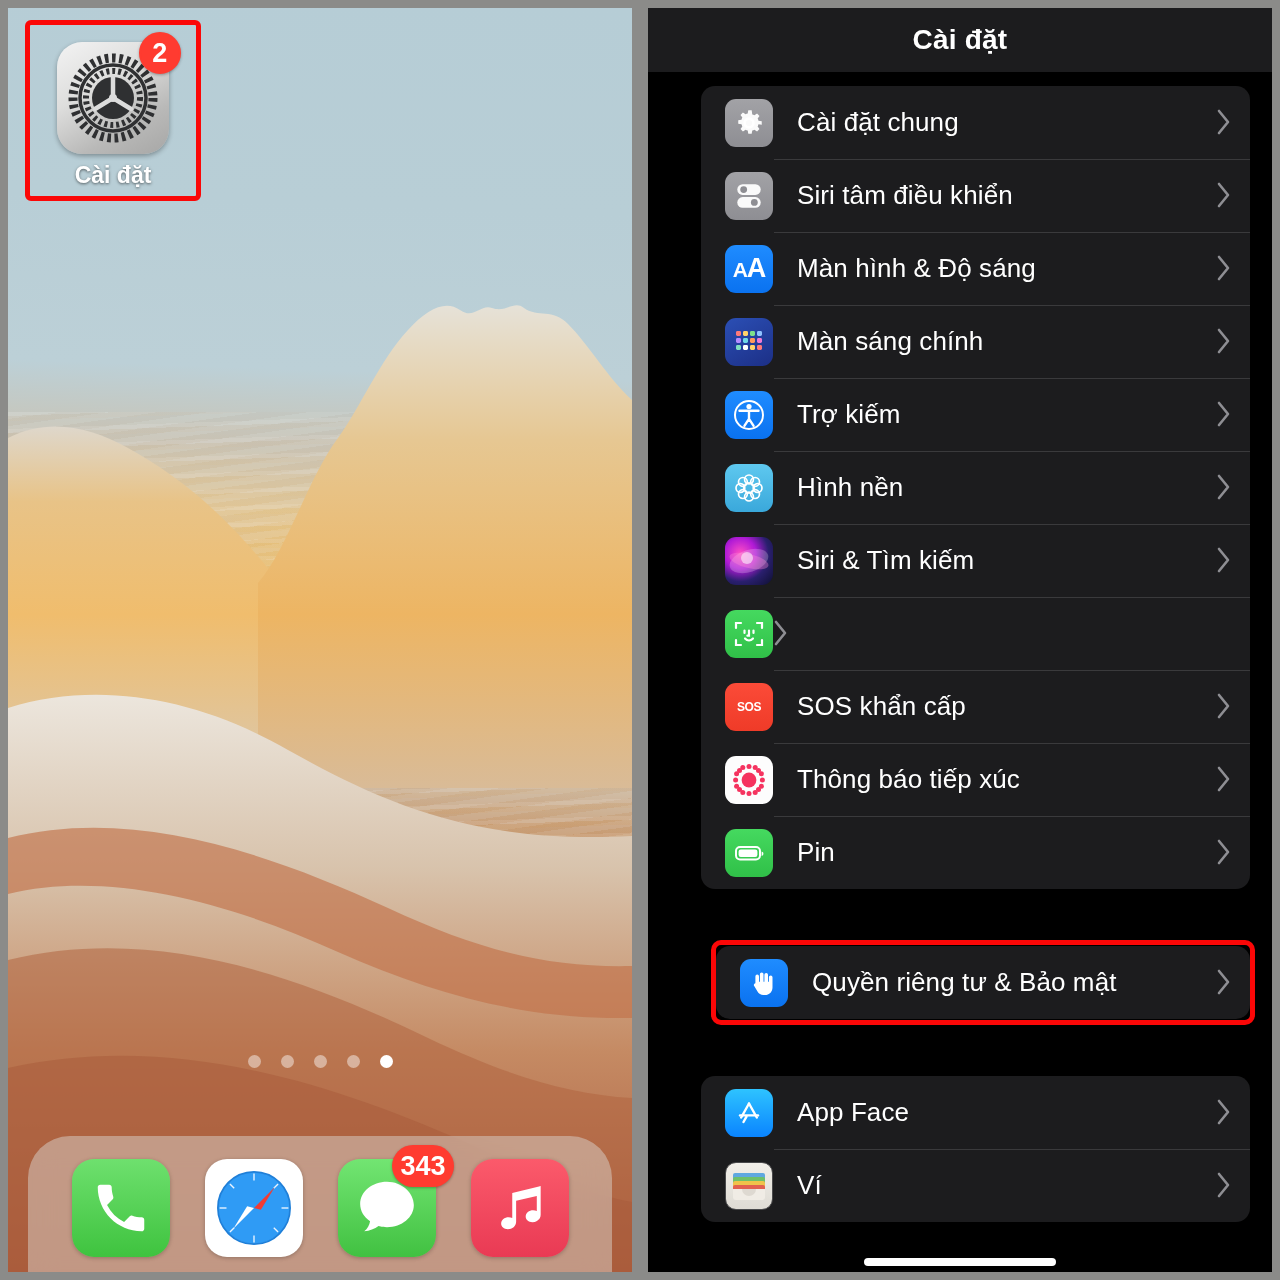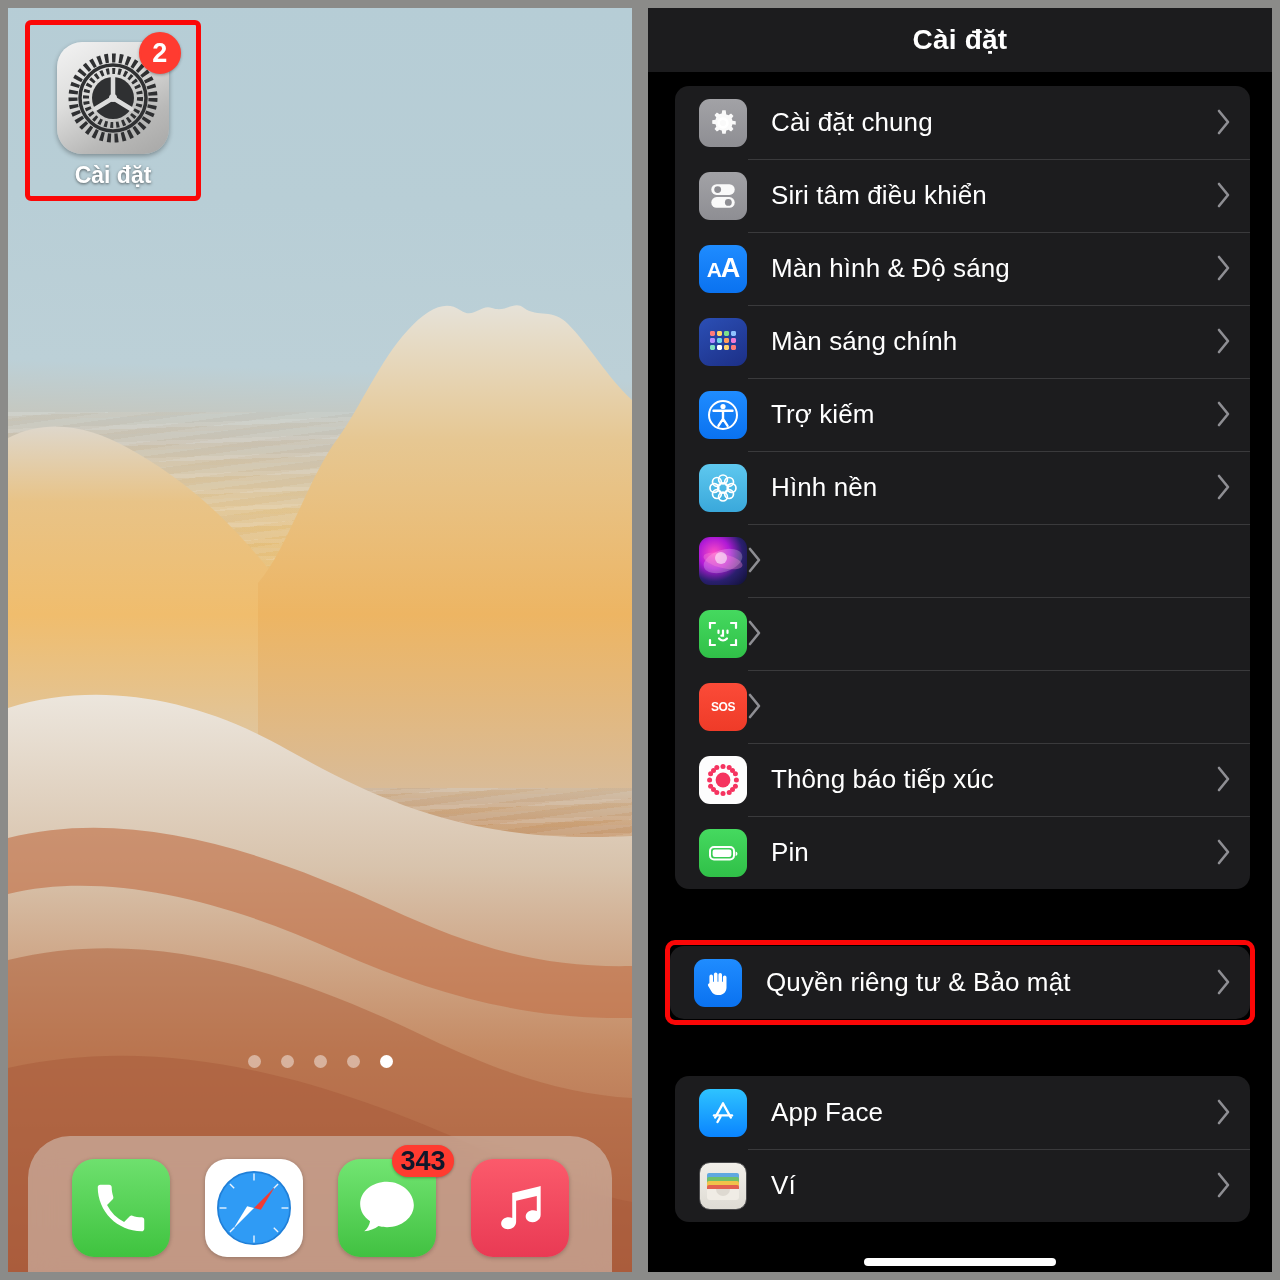--- a/index.html
+++ b/index.html
@@ -104,39 +104,39 @@
   }
   .dock-icon { position:relative; width:98px;height:98px;border-radius:22px;
                box-shadow:0 1px 4px rgba(0,0,0,.25);
                display:flex;align-items:center;justify-content:center;}
   .ic-phone { background:linear-gradient(180deg,#6ee06e,#3fc33f); }
   .ic-safari{ background:#fff; }
   .ic-msg   { background:linear-gradient(180deg,#72e572,#41c141); }
   .ic-music { background:linear-gradient(180deg,#fb5a6b,#e93a54); }
   .dock-badge {
     position:absolute; top:-14px; right:-18px;
-    min-width:54px;height:32px;border-radius:21px;background:#ff3b30;
-    color:#0f172a;font-size:27px;font-weight:700;
+    min-width:54px;height:42px;border-radius:21px;background:#ff3b30;
+    color:#ffffff;font-size:27px;font-weight:700;
     display:flex;align-items:center;justify-content:center;padding:0 8px;
     box-shadow:0 1px 3px rgba(0,0,0,.3);
   }
 
   
   #settings {
     position:absolute; left:648px; top:8px; width:624px; height:1264px;
     background:#000; overflow:hidden;
   }
   .navbar {
     height:64px; background:#1c1c1e;
     display:flex;align-items:center;justify-content:center;
     position:relative;
   }
   .navbar-title{ color:#fff;font-size:28px;font-weight:700;letter-spacing:.2px; }
 
-  .scroll { position:absolute; top:64px; left:0; right:0; bottom:0; }
+  .scroll { position:absolute; top:64px; left:0; right:0; bottom:0;padding-left:26px; }
 
   .card {
     margin:14px 22px 0 27px;
     background:#1c1c1e; border-radius:14px; overflow:hidden;
   }
   .card.gap-lg{ margin-top:57px; }
 
   .row {
     position:relative; display:flex; align-items:center;
     height:73px; padding-left:24px; padding-right:18px;
@@ -152,21 +152,21 @@
     text-align:center;
   }
   .row-label {
     flex:1; margin-left:24px; color:#fff; font-size:26px; letter-spacing:.1px;
   }
   .chev { color:#8e8e93; font-size:28px; font-weight:400; line-height:1;
           transform:translateY(-1px); }
   .chev svg{display:block;}
 
   
-  .hl-wrap { position:relative; margin:57px 22px 0 22px; }
+  .hl-wrap { position:relative; margin:57px 22px 0 42px; }
   .hl-wrap .card{ margin:0; }
   .hl-box {
     position:absolute; left:-5px; top:-6px; right:-5px; bottom:-6px;
     border:5px solid #fb0707; border-radius:10px; pointer-events:none;
   }
 
   .home-ind {
     position:absolute; bottom:6px; left:50%; transform:translateX(-50%);
     width:192px;height:8px;border-radius:4px;background:#fff;
   }
@@ -420,20 +420,21 @@
         </div>
 
         <div class="row">
           <div class="row-ic bg-siri">
             <svg width="48" height="48" viewBox="0 0 48 48">
               <ellipse cx="24" cy="24" rx="20" ry="11" fill="#ffffff" opacity=".22" transform="rotate(-18 24 24)"></ellipse>
               <ellipse cx="24" cy="24" rx="20" ry="7" fill="#ff8ad8" opacity=".35" transform="rotate(14 24 24)"></ellipse>
               <circle cx="22" cy="21" r="6" fill="#fff" opacity=".55"></circle>
             </svg>
           </div>
+          <div class="row-label">Siri &amp; Tìm kiếm</div>
           <div class="chev">
               <svg width="16" height="28" viewBox="0 0 16 28">
                 <path d="M3 3l9 11-9 11" fill="none" stroke="#8e8e93" stroke-width="2.6" stroke-linecap="round" stroke-linejoin="round"></path>
               </svg>
             </div>
         </div>
 
         <div class="row">
           <div class="row-ic bg-green">
             <svg width="34" height="34" viewBox="0 0 34 34" fill="none" stroke="#fff" stroke-width="2.2" stroke-linecap="round">
@@ -446,20 +447,21 @@
               <svg width="16" height="28" viewBox="0 0 16 28">
                 <path d="M3 3l9 11-9 11" fill="none" stroke="#8e8e93" stroke-width="2.6" stroke-linecap="round" stroke-linejoin="round"></path>
               </svg>
             </div>
         </div>
 
         <div class="row">
           <div class="row-ic bg-red">
             <span style="color:#fff;font-size:12px;font-weight:700;letter-spacing:-.5px;">SOS</span>
           </div>
+          <div class="row-label">SOS khẩn cấp</div>
           <div class="chev">
               <svg width="16" height="28" viewBox="0 0 16 28">
                 <path d="M3 3l9 11-9 11" fill="none" stroke="#8e8e93" stroke-width="2.6" stroke-linecap="round" stroke-linejoin="round"></path>
               </svg>
             </div>
         </div>
 
         <div class="row">
           <div class="row-ic bg-white">
             <svg width="40" height="40" viewBox="0 0 40 40">

